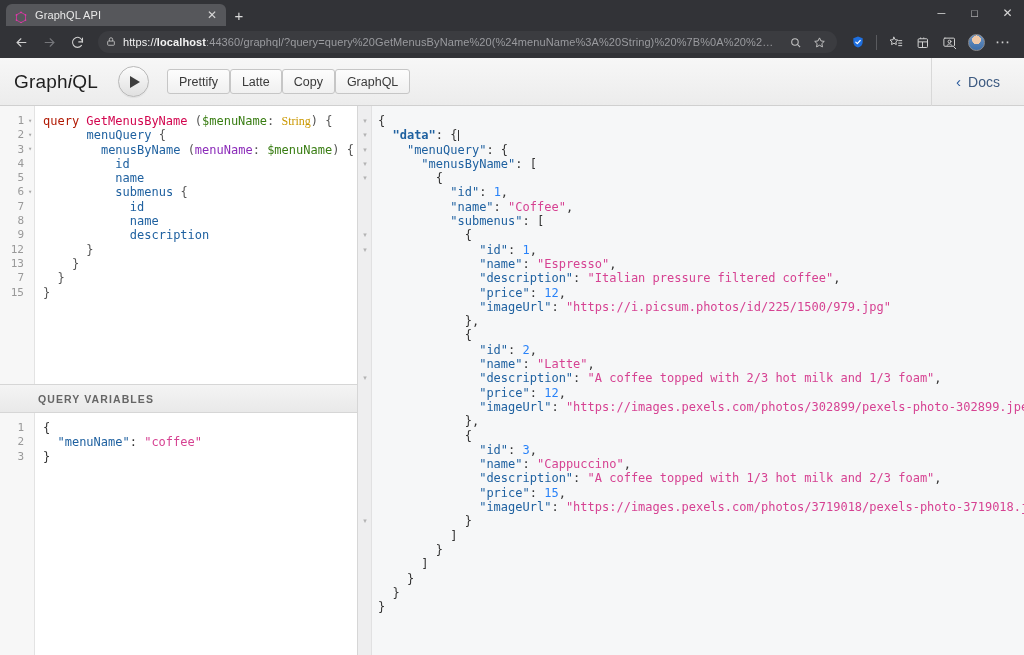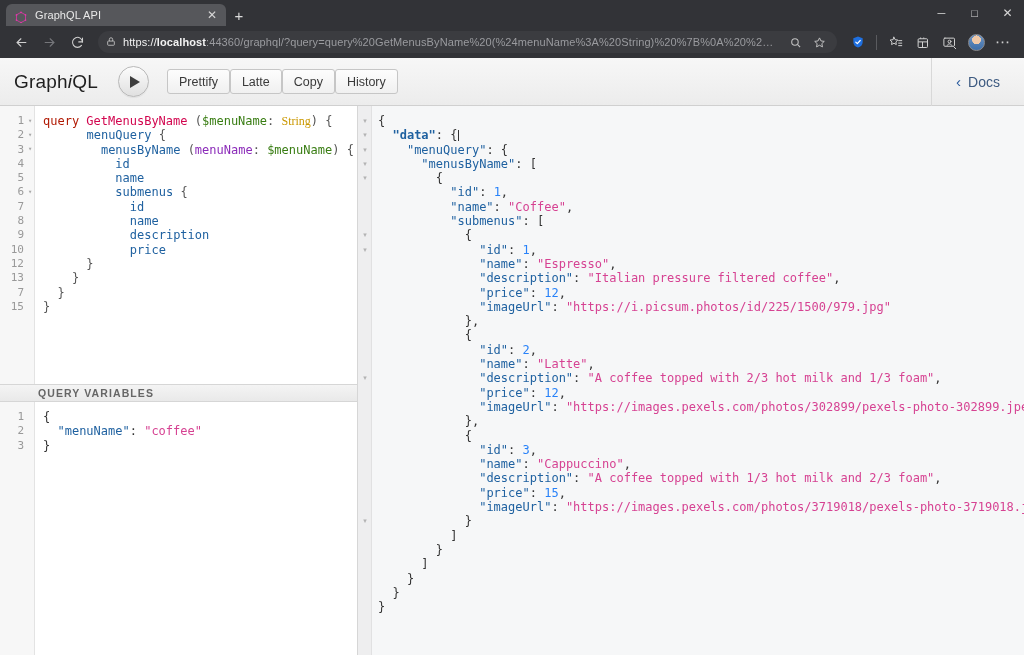--- a/index.html
+++ b/index.html
@@ -113,21 +113,21 @@
 
   .giql-body { flex: 1; display: flex; min-height: 0; }
 
   
   .editor-col {
     width: 358px; flex: none; display: flex; flex-direction: column;
     border-right: 1px solid #d6d6d6; background: #fff; min-height: 0;
   }
   .query-editor { height: 278px; flex: none; overflow: hidden; position: relative; background: #fff; }
   .varbar {
-    height: 18px; flex: none; background: linear-gradient(#f4f4f4, #e9e9e9);
+    height: 29px; flex: none; background: linear-gradient(#f4f4f4, #e9e9e9);
     border-top: 1px solid #d6d6d6; border-bottom: 1px solid #d6d6d6;
     display: flex; align-items: center; padding-left: 38px;
   }
   .varbar-label {
     font-size: 10.5px; font-weight: 700; letter-spacing: 1.1px; color: #666;
   }
   .var-editor { flex: 1; overflow: hidden; background: #fff; position: relative; min-height: 0; }
 
   
   .cm {
@@ -305,21 +305,21 @@
       <div class="giql-logo"><span>Graph</span><span class="i">i</span><span>QL</span></div>
 
       <div class="exec-btn">
         <div class="tri"></div>
       </div>
 
       <div class="giql-buttons">
         <div class="giql-btn">Prettify</div>
         <div class="giql-btn">Latte</div>
         <div class="giql-btn">Copy</div>
-        <div class="giql-btn">History</div>
+        <div class="giql-btn">GraphQL</div>
       </div>
 
       <div class="topbar-spacer"></div>
       <div class="docs-sep"></div>
       <div class="docs-btn">
         <span class="docs-chev">‹</span>
         <span>Docs</span>
       </div>
     </div>
 
@@ -333,21 +333,20 @@
             <div class="cm-lines" id="query-lines">
                 <div class="cm-line"><span class="cm-num">1</span><span class="cm-fold">▾</span><span class="cm-code"><span class="t-kw">query</span> <span class="t-def">GetMenusByName</span> <span class="t-punc">(</span><span class="t-var">$menuName</span><span class="t-punc">:</span> <span class="t-type">String</span><span class="t-punc">)</span> <span class="t-punc">{</span></span></div>
                 <div class="cm-line"><span class="cm-num">2</span><span class="cm-fold">▾</span><span class="cm-code">  <span class="t-attr">menuQuery</span> <span class="t-punc">{</span></span></div>
                 <div class="cm-line"><span class="cm-num">3</span><span class="cm-fold">▾</span><span class="cm-code">    <span class="t-attr">menusByName</span> <span class="t-punc">(</span><span class="t-arg">menuName</span><span class="t-punc">:</span> <span class="t-var">$menuName</span><span class="t-punc">)</span> <span class="t-punc">{</span></span></div>
                 <div class="cm-line"><span class="cm-num">4</span><span class="cm-fold"></span><span class="cm-code">      <span class="t-attr">id</span></span></div>
                 <div class="cm-line"><span class="cm-num">5</span><span class="cm-fold"></span><span class="cm-code">      <span class="t-attr">name</span></span></div>
                 <div class="cm-line"><span class="cm-num">6</span><span class="cm-fold">▾</span><span class="cm-code">      <span class="t-attr">submenus</span> <span class="t-punc">{</span></span></div>
                 <div class="cm-line"><span class="cm-num">7</span><span class="cm-fold"></span><span class="cm-code">        <span class="t-attr">id</span></span></div>
                 <div class="cm-line"><span class="cm-num">8</span><span class="cm-fold"></span><span class="cm-code">        <span class="t-attr">name</span></span></div>
                 <div class="cm-line"><span class="cm-num">9</span><span class="cm-fold"></span><span class="cm-code">        <span class="t-attr">description</span></span></div>
-                <div class="cm-line"><span class="cm-num">10</span><span class="cm-fold"></span><span class="cm-code">        <span class="t-attr">price</span></span></div>
                 <div class="cm-line"><span class="cm-num">12</span><span class="cm-fold"></span><span class="cm-code">      <span class="t-punc">}</span></span></div>
                 <div class="cm-line"><span class="cm-num">13</span><span class="cm-fold"></span><span class="cm-code">    <span class="t-punc">}</span></span></div>
                 <div class="cm-line"><span class="cm-num">7</span><span class="cm-fold"></span><span class="cm-code">  <span class="t-punc">}</span></span></div>
                 <div class="cm-line"><span class="cm-num">15</span><span class="cm-fold"></span><span class="cm-code"><span class="t-punc">}</span></span></div>
               </div>
           </div>
         </div>
 
         <div class="varbar">
           <span class="varbar-label">QUERY VARIABLES</span>

